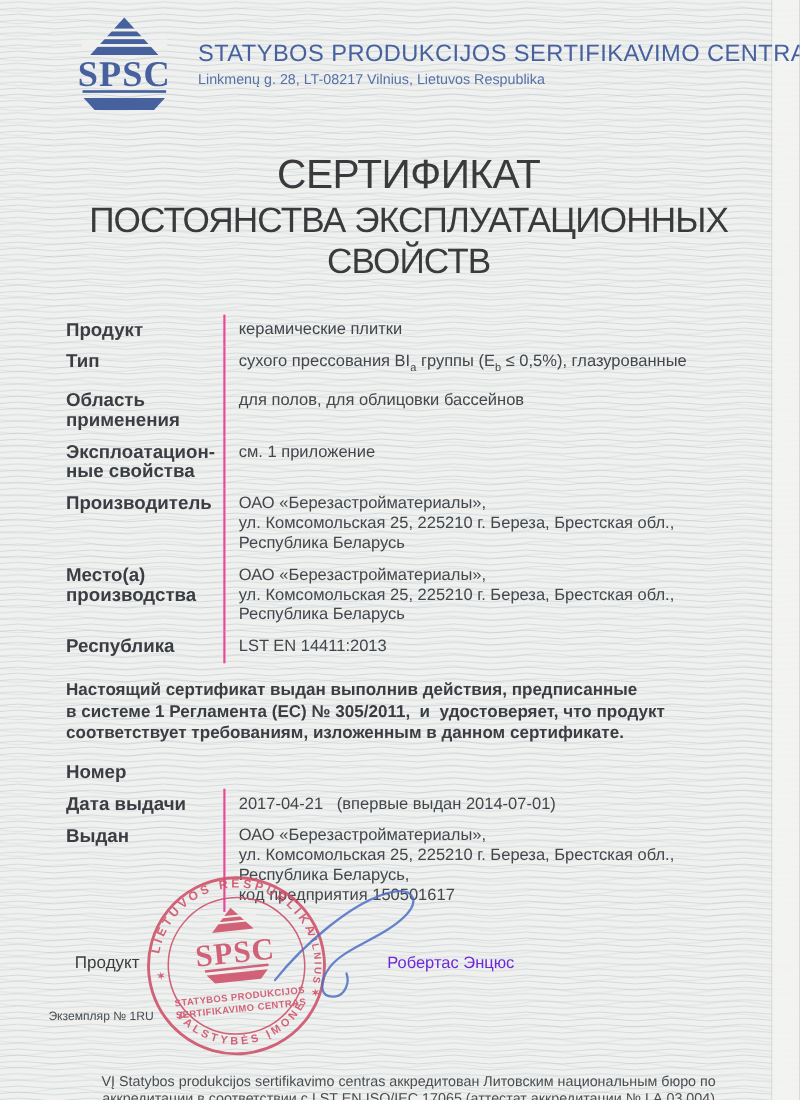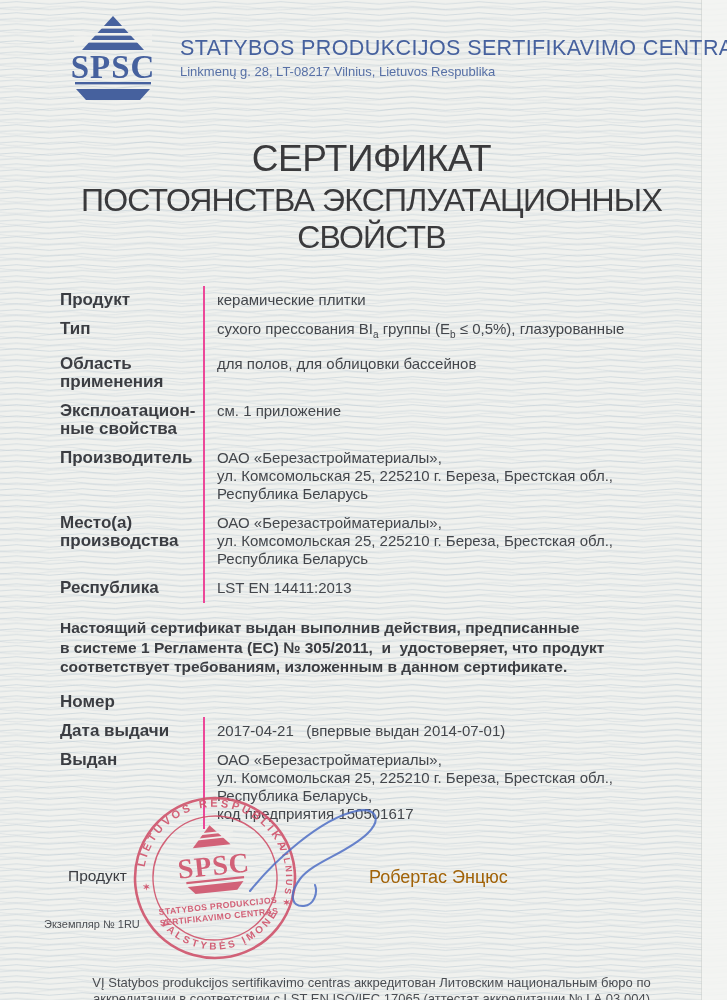--- a/index.html
+++ b/index.html
@@ -37,21 +37,21 @@
   sub{font-size:10px;}
 
   .statement{
     margin:15px 0 11px 0;font-weight:bold;font-size:15.5px;line-height:19.5px;
     color:#3b3d42;white-space:pre-wrap;
   }
 
   
   .stamp-area{position:relative;height:122px;margin-top:6px;}
   .director{position:absolute;left:8px;top:32px;font-size:15.5px;color:#3b3d42;}
-  .director-name{position:absolute;left:309px;top:32px;font-size:18px;color:#a16207;}
+  .director-name{position:absolute;left:292px;top:32px;font-size:15px;color:#6d28d9;}
   .copy-note{position:absolute;left:-16px;top:83px;font-size:11px;color:#4a4d52;}
   .stamp-svg{position:absolute;left:70px;top:-42px;transform:rotate(-6deg);opacity:.88;}
   .sign-svg{position:absolute;left:182px;top:-32px;}
 
   .footer{
     margin-top:18px;text-align:center;font-size:13px;line-height:16px;
     color:#4a4d52;white-space:pre-wrap;
   }
 </style>
 </head>

